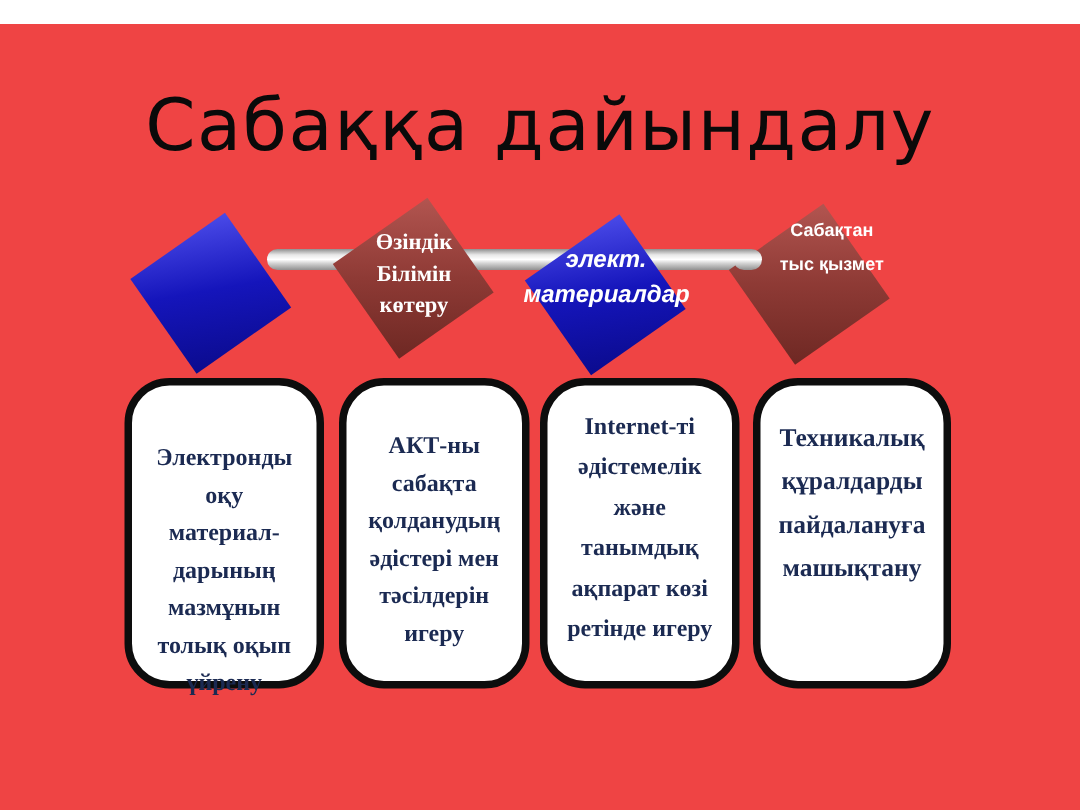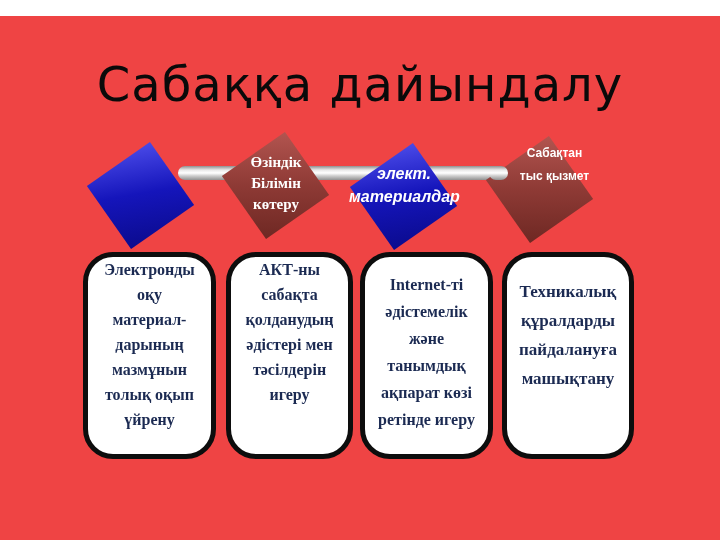--- a/index.html
+++ b/index.html
@@ -44,22 +44,22 @@
   .dlabel.l4{left:505px;top:126px;width:99px;height:48px;font-size:12px;line-height:23px;
     font-weight:bold;font-family:"Liberation Sans",sans-serif;overflow:hidden;}
   
   .card{
     position:absolute;top:236px;height:196px;background:#ffffff;
     border:5px solid #0d0d0d;border-radius:30px;z-index:2;
     color:#1b2a52;font-family:"Liberation Serif",serif;font-weight:bold;
     text-align:center;white-space:pre-line;box-sizing:border-box;
     font-size:16px;line-height:26px;height:207px;
   }
-  .c1{left:83px;width:133px;line-height:25px;}
-  .c2{left:226px;width:127px;line-height:25px;}
+  .c1{left:83px;width:133px;padding-top:36px;line-height:25px;}
+  .c2{left:226px;width:127px;padding-top:28px;line-height:25px;}
   .c3{left:360px;width:133px;padding-top:14px;line-height:27px;}
   .c4{left:502px;width:132px;padding-top:20px;font-size:17px;line-height:29px;}
 </style>
 </head>
 <body>
 
 <div class="slide">
 
   <div class="title">Сабаққа дайындалу</div>
 

